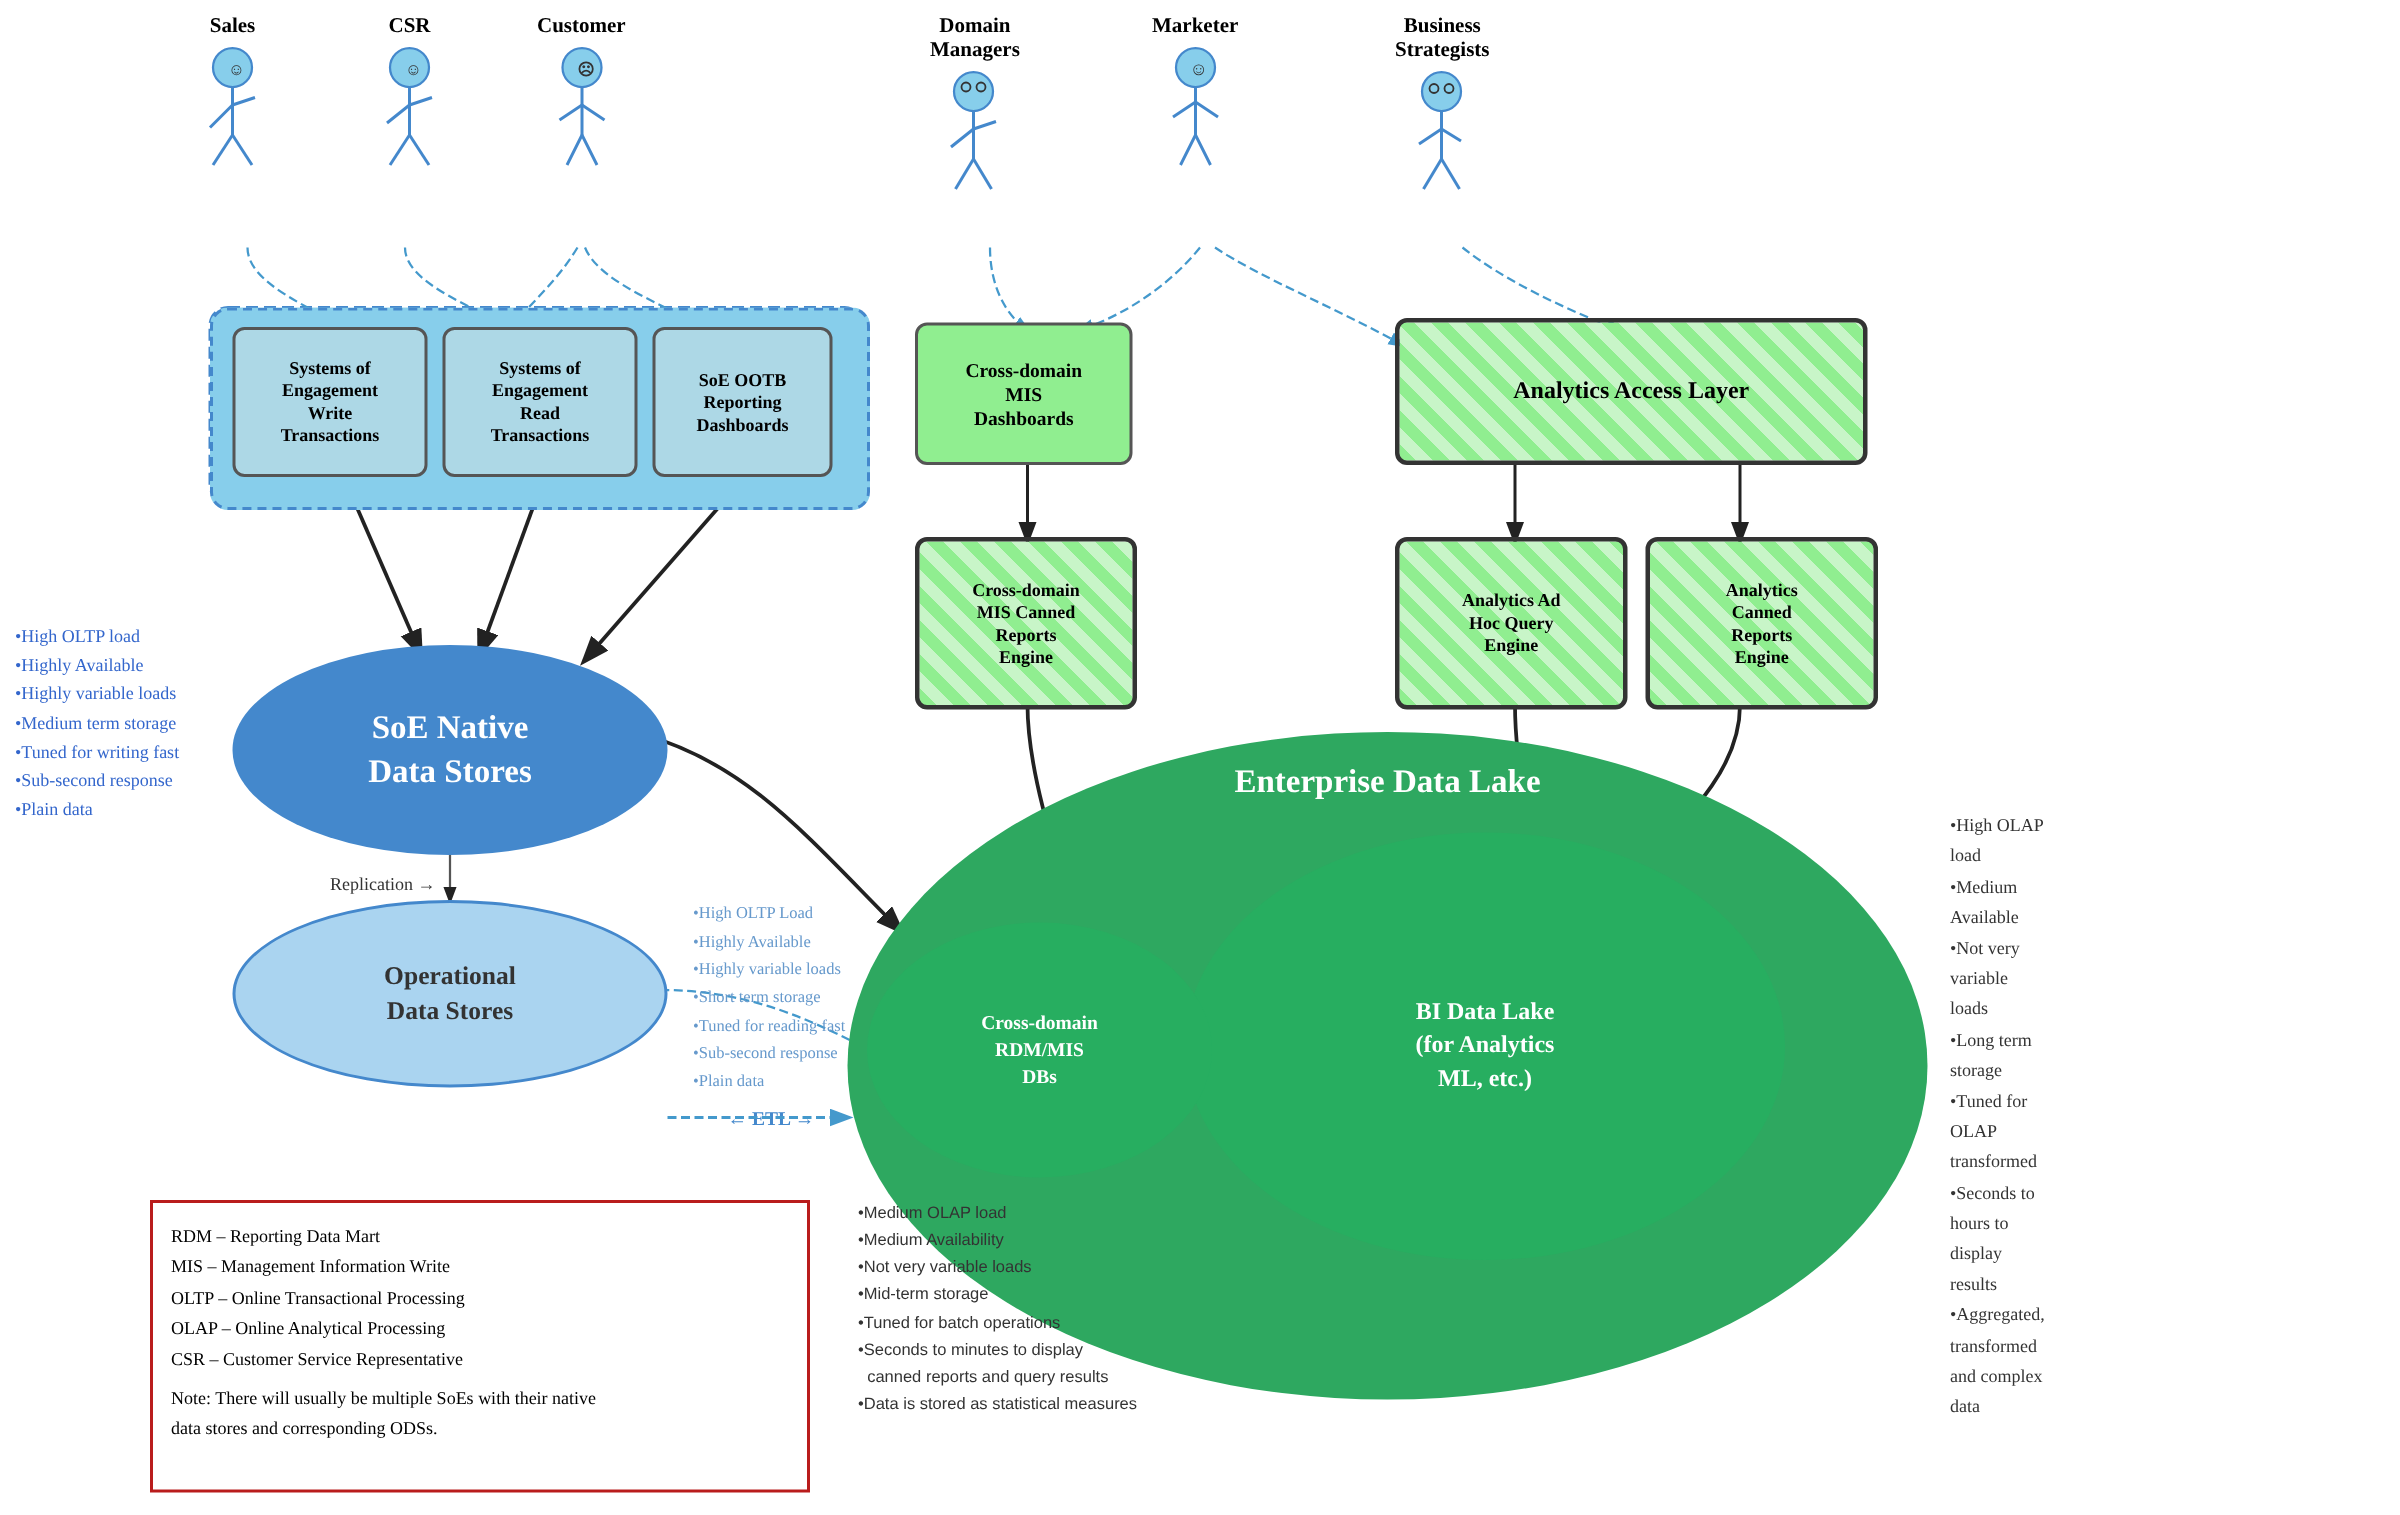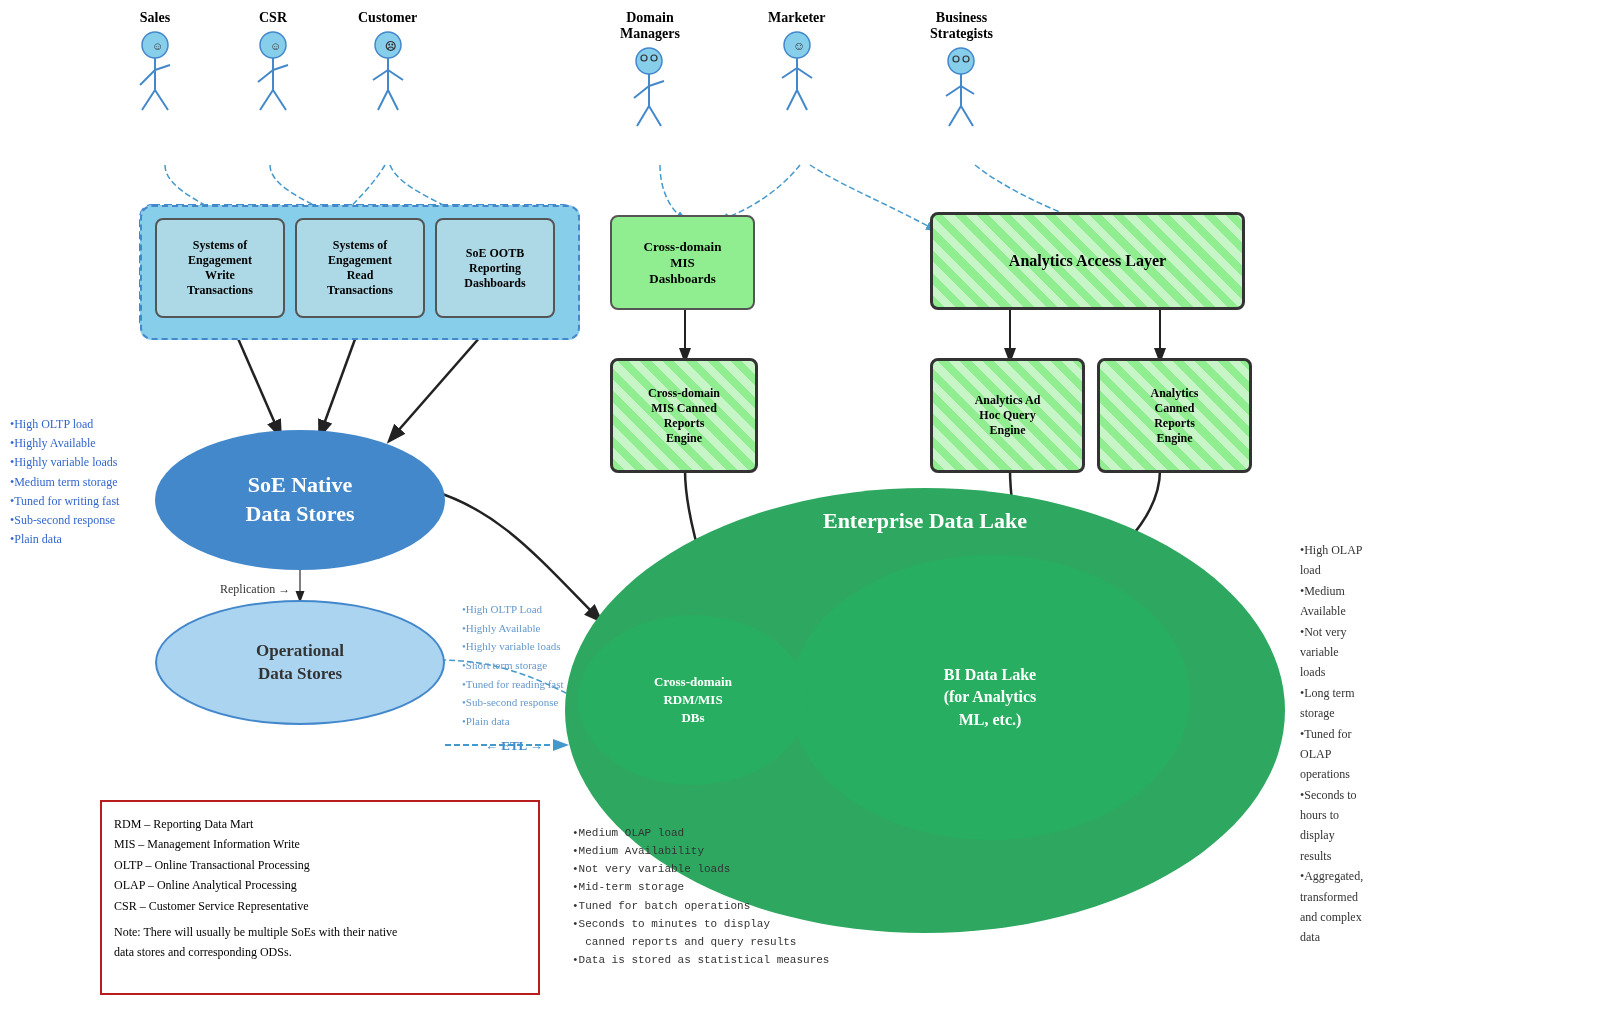--- a/index.html
+++ b/index.html
@@ -364,27 +364,27 @@
     <div>•Tuned for reading fast</div>
     <div>•Sub-second response</div>
     <div>•Plain data</div>
   </div>
 
   <div class="note-text-right" style="left:1300px; top:540px; font-size:12px; line-height:1.7; font-family:'Comic Sans MS', cursive;">
     <div>•High OLAP load</div>
     <div>•Medium Available</div>
     <div>•Not very variable loads</div>
     <div>•Long term storage</div>
-    <div>•Tuned for OLAP operations</div>
+    <div>•Tuned for OLAP transformed</div>
     <div>•Seconds to hours to display results</div>
     <div>•Aggregated, transformed</div>
     <div>  and complex data</div>
   </div>
 
-  <div style="position:absolute; left:572px; top:800px; font-size:11px; color:#333; line-height:1.65; font-family:Liberation Mono, monospace; z-index:5;margin-top:24px;">
+  <div style="position:absolute; left:572px; top:800px; font-size:11px; color:#333; line-height:1.65; font-family:Liberation Sans, sans-serif; z-index:5;">
     <div>•Medium OLAP load</div>
     <div>•Medium Availability</div>
     <div>•Not very variable loads</div>
     <div>•Mid-term storage</div>
     <div>•Tuned for batch operations</div>
     <div>•Seconds to minutes to display</div>
     <div>&nbsp; canned reports and query results</div>
     <div>•Data is stored as statistical measures</div>
   </div>
 

